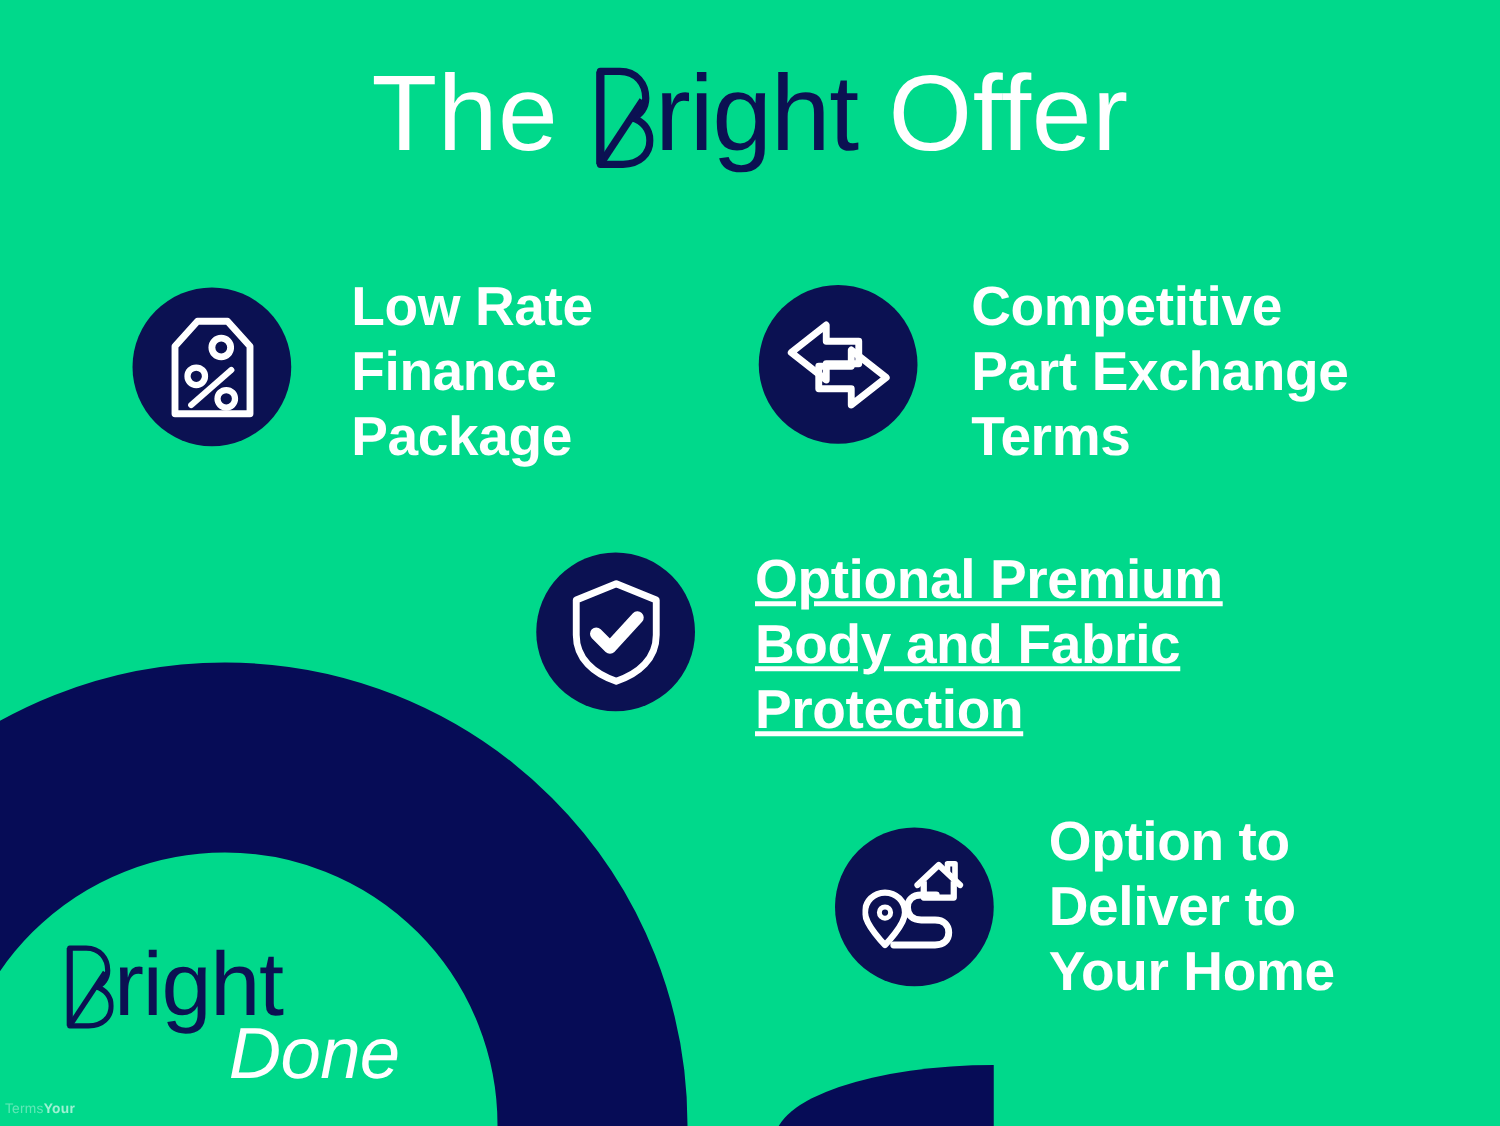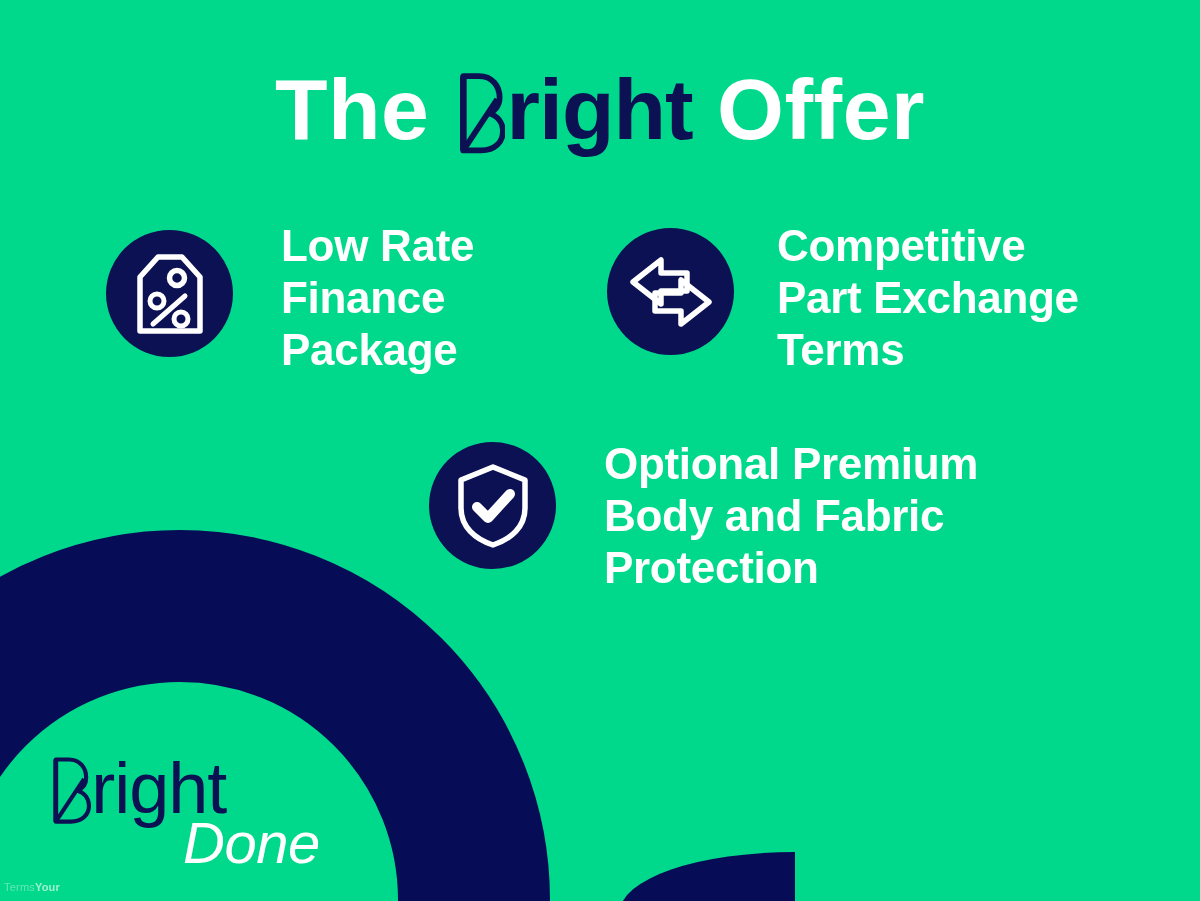--- a/index.html
+++ b/index.html
@@ -41,27 +41,27 @@
     height: 60px;
     background: #060C56;
     border-top-right-radius: 100% 100%;
     transform: scaleX(-1);
   }
 
   
   .title {
     position: absolute;
     left: 0;
-    top: 66px;
+    top: 48px;
     width: 1200px;
     text-align: center;
     white-space: nowrap;
     font-size: 86px;
     line-height: 1;
-    font-weight: 700;
+    font-weight: 400;
     letter-spacing: 0.5px;
     color: #ffffff;
   }
   .title .brand {
     color: #0B1152;
     letter-spacing: -1px;
   }
   .title .brand .b-glyph {
     display: inline-block;
     position: relative;
@@ -98,21 +98,21 @@
     white-space: pre-line;
   }
 
   #feature-0 { left: 106px; top: 230px; }
   #feature-0 .feature-label { margin-left: 48px; margin-top: -10px; }
 
   #feature-1 { left: 607px; top: 228px; }
   #feature-1 .feature-label { margin-left: 43px; margin-top: -8px; }
 
   #feature-2 { left: 429px; top: 442px; }
-  #feature-2 .feature-label { margin-left: 48px; margin-top: -4px; }
+  #feature-2 .feature-label { margin-left: 48px; margin-top: -4px; text-decoration: underline; }
 
   #feature-3 { left: 668px; top: 662px; }
   #feature-3 .feature-label { margin-left: 44px; margin-top: -14px; }
 
   
   .logo {
     position: absolute;
     left: 48px;
     top: 752px;
     width: 330px;
@@ -213,20 +213,35 @@
       <svg width="74" height="86" viewBox="0 0 74 86" xmlns="http://www.w3.org/2000/svg">
         <path d="M37 4 L69 17 L69 45 C69 64 55 76 37 82 C19 76 5 64 5 45 L5 17 Z" fill="none" stroke="#ffffff" stroke-width="5.5" stroke-linejoin="round"></path>
         <path d="M21 44 L32 55 L54 31" fill="none" stroke="#ffffff" stroke-width="10" stroke-linecap="round" stroke-linejoin="round"></path>
       </svg>
     </div>
     <div class="feature-label">Optional Premium
 Body and Fabric
 Protection</div>
   </div>
 
+  <div class="feature" id="feature-3">
+    <div class="icon-circle">
+      <svg width="84" height="80" viewBox="0 0 84 80" xmlns="http://www.w3.org/2000/svg">
+        <path d="M18 28 C27 28 34 35 34 44 C34 54 18 70 18 70 C18 70 2 54 2 44 C2 35 9 28 18 28 Z" fill="none" stroke="#ffffff" stroke-width="5" stroke-linejoin="round"></path>
+        <circle cx="18" cy="44" r="4.5" fill="none" stroke="#ffffff" stroke-width="4"></circle>
+        <path d="M59 30 L47 30 C40 30 36 34 36 40 C36 46 40 50 47 50 L58 50 C65 50 69 54 69 60 C69 66 65 70 58 70 L25 70" fill="none" stroke="#ffffff" stroke-width="5.5" stroke-linecap="round" stroke-linejoin="round"></path>
+        <path d="M44 22 L61 6 L78 22" fill="none" stroke="#ffffff" stroke-width="5" stroke-linecap="round" stroke-linejoin="round"></path>
+        <path d="M49 19 L49 32 L73 32 L73 19" fill="none" stroke="#ffffff" stroke-width="5" stroke-linejoin="round"></path>
+        <path d="M68 13 L68 5 L74 5 L74 18" fill="none" stroke="#ffffff" stroke-width="4.5" stroke-linejoin="round"></path>
+      </svg>
+    </div>
+    <div class="feature-label">Option to
+Deliver to
+Your Home</div>
+  </div>
 
   <div class="logo">
     <div class="logo-bright"><span class="b-glyph"><svg viewBox="0 0 62 100" xmlns="http://www.w3.org/2000/svg">
             <path d="M11 5 L11 95 L33 95 C49 95 59 85 59 72 C59 61 52 53 42 50 C50 47 55 40 55 31 C55 17 46 5 30 5 Z" fill="none" stroke="#0B1152" stroke-width="6" stroke-linejoin="round"></path>
             <path d="M11 95 L52 33" fill="none" stroke="#0B1152" stroke-width="6"></path>
             <path d="M11 5 L11 95" fill="none" stroke="#0B1152" stroke-width="7"></path>
           </svg></span><span>right</span></div>
     <div class="logo-asnew">Done</div>
   </div>
 

